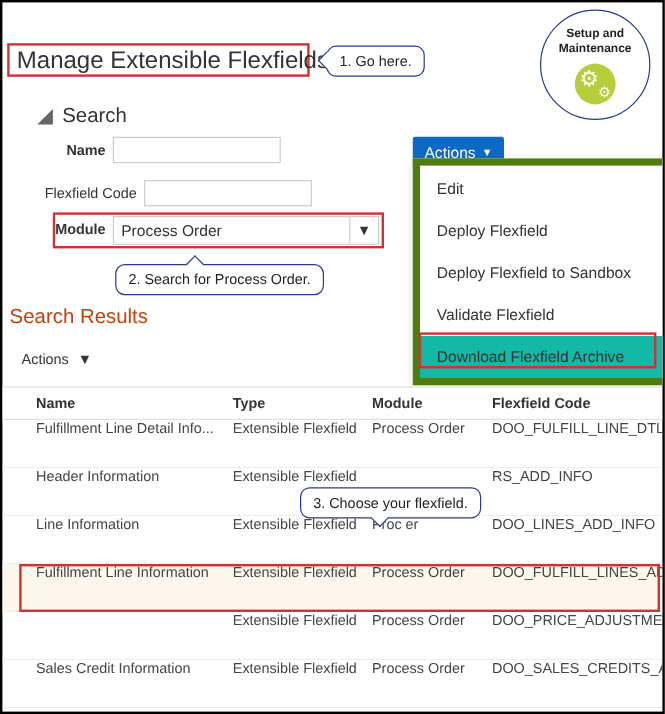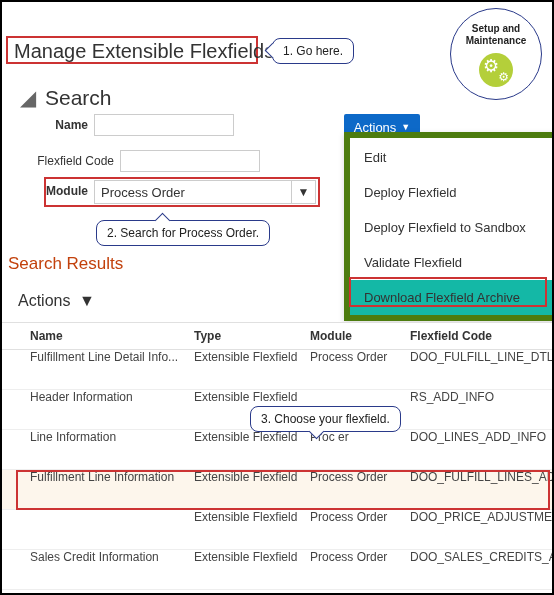--- a/index.html
+++ b/index.html
@@ -1,34 +1,34 @@
 <!DOCTYPE html>
 <html><head>
 <meta charset="utf-8">
 <style>
   * { box-sizing: border-box; }
   body { margin:0; font-family: Arial, Helvetica, sans-serif; font-size:12px; color:#333; background:#fff;}
   .frame { width:554px; height:595px; border:2px solid #000; position:relative; overflow:hidden;}
   .title { font-size:20px; font-weight:400; color:#333; position:absolute; left:8px; top:38px; padding:0 4px;}
   .title-box { position:absolute; left:4px; top:34px; width:252px; height:28px; border:2px solid #c33; }
-  .search-hdr { position:absolute; left:18px; top:84px; font-size:21px; color:#333;}
+  .search-hdr { position:absolute; left:29px; top:84px; font-size:17px; color:#333;}
   .search-hdr .arrow { display:inline-block; transform:rotate(0deg); color:#666; margin-right:3px;}
   .lbl { position:absolute; text-align:right; font-size:12px; color:#333;}
   .lbl-name{ left:24px; top:116px; width:62px; font-weight:600;}
   .lbl-code{ left:0px; top:152px; width:112px;}
   .lbl-module{ left:24px; top:182px; width:62px; font-weight:600;}
   .inp { position:absolute; border:1px solid #ccc; height:22px; background:#fff; padding:2px 4px; font-size:12px;}
   .inp-name{ left:92px; top:112px; width:140px;}
   .inp-code{ left:118px; top:148px; width:140px;}
   .sel-module{ position:absolute; left:92px; top:178px; width:222px; height:24px; border:1px solid #ccc; background:#fff; display:flex; align-items:center; padding:0 6px;}
   .sel-module .val{ flex:1; font-size:13px;}
   .sel-module .dd{ position:absolute; right:0; top:0; width:24px; height:100%; border-left:1px solid #ccc; display:flex; align-items:center; justify-content:center;}
   .module-box{ position:absolute; left:42px; top:175px; width:276px; height:30px; border:2px solid #c33;}
   .results-hdr{ position:absolute; left:6px; top:252px; font-size:17px; color:#c2410c;}
-  .actions-sm{ position:absolute; left:16px; top:290px; font-size:16px;}
+  .actions-sm{ position:absolute; left:16px; top:290px; font-size:12px;}
   .actions-sm .af{ margin-left:4px;}
   .thead{ position:absolute; left:0; top:320px; right:0; height:28px; border-top:1px solid #e0e0e0; border-bottom:1px solid #e0e0e0; background:#fff; font-weight:600; font-size:12px;}
   .th{ position:absolute; top:6px;}
   .th-name{left:28px;} .th-type{left:192px;} .th-module{left:308px;} .th-code{left:408px;}
   .row{ position:absolute; left:0; right:0; height:40px; border-bottom:1px solid #eee; color:#444;}
   .td{ position:absolute; top:0; font-size:12px; white-space:nowrap;}
   .td-name{left:28px; max-width:160px; overflow:hidden; text-overflow:ellipsis;}
   .td-type{left:192px;} .td-module{left:308px;} .td-code{left:408px;}
   .row-hi{ background:#fdf6ec; }
   .row-hi-box{ position:absolute; left:14px; width:534px; height:40px; border:2px solid #c33;}

